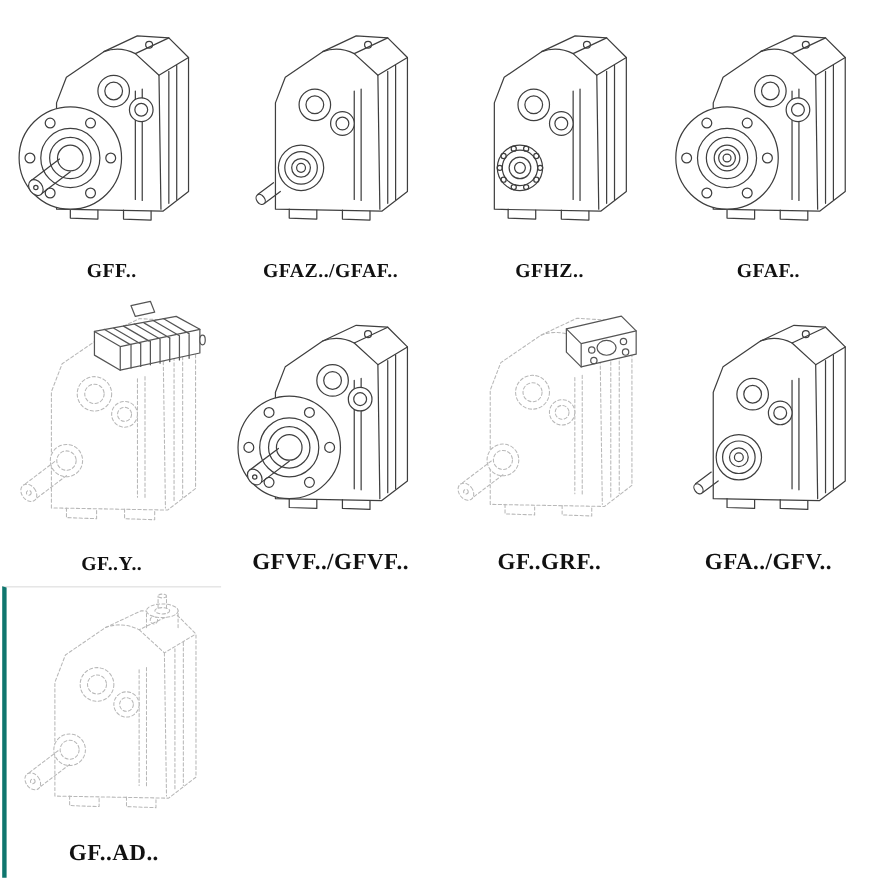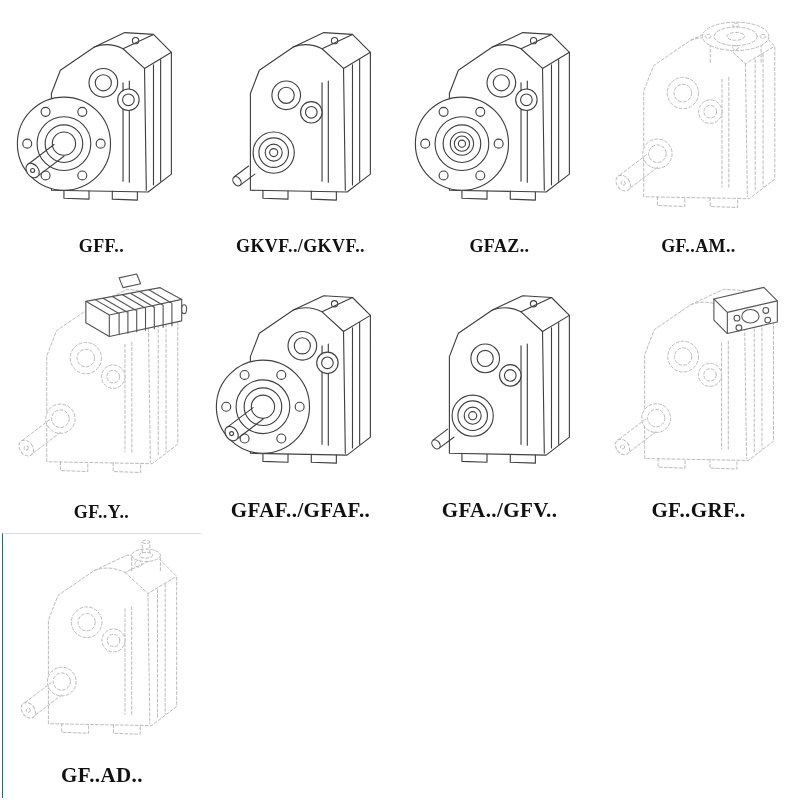--- a/index.html
+++ b/index.html
@@ -45,21 +45,21 @@
     text-align: center;
     font-weight: bold;
     font-size: 18px;
     color: #111111;
     letter-spacing: 0.4px;
     margin: 0 0 10px 0;
     white-space: nowrap;
   }
   .cell.big .label { font-size: 21px; }
   .cell.boxed {
-    border-left: 1px solid #0f766e;
+    border-left: 4px solid #0f766e;
     border-top: 1px solid #dcdcdc;
   }
   
   svg.art {
     fill: none;
     stroke: #3f3f3f;
     stroke-width: 1.25;
     stroke-linecap: round;
     stroke-linejoin: round;
   }
@@ -202,129 +202,126 @@
     <div class="drawing">
       <svg class="art" viewBox="0 0 200 230">
         <use href="#housingBase"></use>
         <use href="#upperBores"></use>
         <g transform="translate(70,152)">
           <use href="#plainRings"></use>
           <use href="#stubShaft" transform="translate(-20,15)"></use>
         </g>
       </svg>
     </div>
-    <figcaption class="label">GKVF../GKVF..</figcaption>
-  </figure>
-
+    <figcaption class="label">GFAZ../GFAF..</figcaption>
+  </figure>
+
+  <figure class="cell">
+    <div class="drawing">
+      <svg class="art" viewBox="0 0 200 230">
+        <use href="#housingBase"></use>
+        <use href="#upperBores"></use>
+        <g transform="translate(70,152)">
+          <use href="#bearingRings"></use>
+        </g>
+      </svg>
+    </div>
+    <figcaption class="label">GFHZ..</figcaption>
+  </figure>
 
   <figure class="cell">
     <div class="drawing">
       <svg class="art" viewBox="0 0 200 230">
         <use href="#housingBase"></use>
         <use href="#upperBores" transform="translate(18,-14)"></use>
         <g transform="translate(58,142)">
           <use href="#flangeFace"></use>
           <use href="#hollowHub"></use>
         </g>
       </svg>
     </div>
-    <figcaption class="label">GFAZ..</figcaption>
-  </figure>
+    <figcaption class="label">GFAF..</figcaption>
+  </figure>
+
 
 
 
   <figure class="cell wide">
     <div class="drawing">
       <svg class="art dashed" viewBox="0 0 200 230">
         <use href="#housingBase"></use>
         <use href="#upperBores"></use>
         <g transform="translate(58,150)">
           <circle r="15" fill="#ffffff"></circle>
           <circle r="9"></circle>
           <use href="#shaftOut"></use>
         </g>
-        <use href="#adapterFlange" transform="translate(138,30)"></use>
-      </svg>
-    </div>
-    <figcaption class="label">GF..AM..</figcaption>
-  </figure>
-
-  <figure class="cell wide">
+        <g class="solidpart">
+          <use href="#motorBlock" transform="translate(84,16)"></use>
+        </g>
+      </svg>
+    </div>
+    <figcaption class="label">GF..Y..</figcaption>
+  </figure>
+
+  <figure class="cell big">
+    <div class="drawing">
+      <svg class="art" viewBox="0 0 200 230">
+        <use href="#housingBase"></use>
+        <use href="#upperBores" transform="translate(18,-14)"></use>
+        <g transform="translate(58,142)">
+          <use href="#flangeFace"></use>
+          <use href="#shaftOut"></use>
+        </g>
+      </svg>
+    </div>
+    <figcaption class="label">GFVF../GFVF..</figcaption>
+  </figure>
+
+  <figure class="cell wide big">
+    <div class="drawing">
+      <svg class="art dashed" viewBox="0 0 200 230">
+        <use href="#housingBase"></use>
+        <use href="#upperBores"></use>
+        <g transform="translate(56,152)">
+          <circle r="15" fill="#ffffff"></circle>
+          <circle r="9"></circle>
+          <use href="#shaftOut"></use>
+        </g>
+        <g class="solidpart">
+          <use href="#grfPlate" transform="translate(116,14)"></use>
+        </g>
+      </svg>
+    </div>
+    <figcaption class="label">GF..GRF..</figcaption>
+  </figure>
+
+  <figure class="cell big">
+    <div class="drawing">
+      <svg class="art" viewBox="0 0 200 230">
+        <use href="#housingBase"></use>
+        <use href="#upperBores"></use>
+        <g transform="translate(70,152)">
+          <use href="#plainRings"></use>
+          <use href="#stubShaft" transform="translate(-20,15)"></use>
+        </g>
+      </svg>
+    </div>
+    <figcaption class="label">GFA../GFV..</figcaption>
+  </figure>
+
+  <figure class="cell wide big boxed">
     <div class="drawing">
       <svg class="art dashed" viewBox="0 0 200 230">
         <use href="#housingBase"></use>
         <use href="#upperBores"></use>
         <g transform="translate(58,150)">
           <circle r="15" fill="#ffffff"></circle>
           <circle r="9"></circle>
           <use href="#shaftOut"></use>
         </g>
-        <g class="solidpart">
-          <use href="#motorBlock" transform="translate(84,16)"></use>
-        </g>
-      </svg>
-    </div>
-    <figcaption class="label">GF..Y..</figcaption>
-  </figure>
-
-  <figure class="cell big">
-    <div class="drawing">
-      <svg class="art" viewBox="0 0 200 230">
-        <use href="#housingBase"></use>
-        <use href="#upperBores" transform="translate(18,-14)"></use>
-        <g transform="translate(58,142)">
-          <use href="#flangeFace"></use>
-          <use href="#shaftOut"></use>
-        </g>
-      </svg>
-    </div>
-    <figcaption class="label">GFAF../GFAF..</figcaption>
-  </figure>
-
-  <figure class="cell big">
-    <div class="drawing">
-      <svg class="art" viewBox="0 0 200 230">
-        <use href="#housingBase"></use>
-        <use href="#upperBores"></use>
-        <g transform="translate(70,152)">
-          <use href="#plainRings"></use>
-          <use href="#stubShaft" transform="translate(-20,15)"></use>
-        </g>
-      </svg>
-    </div>
-    <figcaption class="label">GFA../GFV..</figcaption>
-  </figure>
-
-  <figure class="cell wide big">
-    <div class="drawing">
-      <svg class="art dashed" viewBox="0 0 200 230">
-        <use href="#housingBase"></use>
-        <use href="#upperBores"></use>
-        <g transform="translate(56,152)">
-          <circle r="15" fill="#ffffff"></circle>
-          <circle r="9"></circle>
-          <use href="#shaftOut"></use>
-        </g>
-        <g class="solidpart">
-          <use href="#grfPlate" transform="translate(116,14)"></use>
-        </g>
-      </svg>
-    </div>
-    <figcaption class="label">GF..GRF..</figcaption>
-  </figure>
-
-  <figure class="cell wide big boxed">
-    <div class="drawing">
-      <svg class="art dashed" viewBox="0 0 200 230">
-        <use href="#housingBase"></use>
-        <use href="#upperBores"></use>
-        <g transform="translate(58,150)">
-          <circle r="15" fill="#ffffff"></circle>
-          <circle r="9"></circle>
-          <use href="#shaftOut"></use>
-        </g>
         <use href="#adAdapter" transform="translate(146,34)"></use>
       </svg>
     </div>
     <figcaption class="label">GF..AD..</figcaption>
   </figure>
 
 </main>
 
 </body></html>

